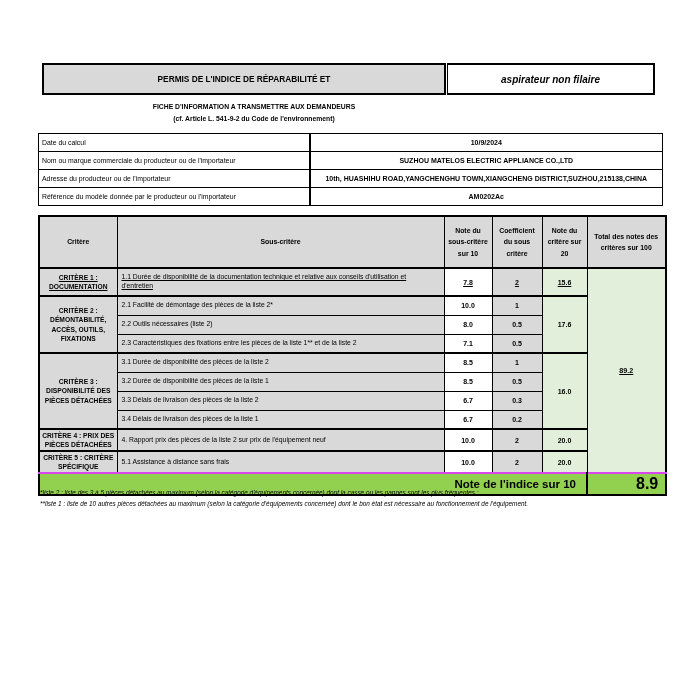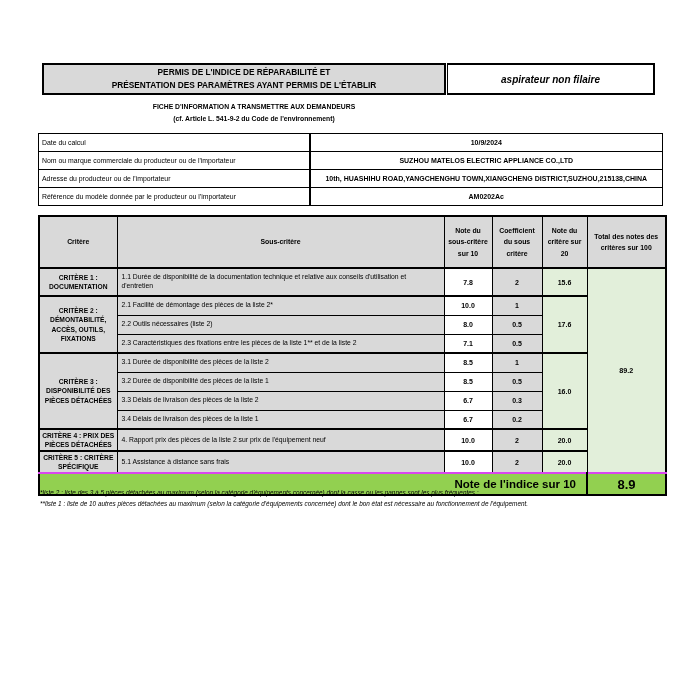--- a/index.html
+++ b/index.html
@@ -62,58 +62,57 @@
     border: 2px solid #000;
   }
   .score-table th, .score-table td {
     border: 1px solid #000; vertical-align: middle;
   }
   .score-table th {
     background: #d9d9d9; font-size: 6.9px; font-weight: bold;
     text-align: center; height: 52px; line-height: 1.6; padding: 2px;
   }
   .score-table td { height: 19px; }
-  .score-table tr.h-doc td { height: 28px; }
+  .score-table tr.h-doc td { height: 28px; text-decoration: underline; }
   .score-table tr.group-start td { border-top: 2px solid #000; }
   td.crit {
     background: #d9d9d9; font-weight: bold; font-size: 6.7px;
     text-align: center; line-height: 1.35; padding: 1px 2px;
   }
   td.sous {
     background: #d9d9d9; font-size: 6.8px; text-align: left;
     line-height: 1.3; padding: 1px 4px;
   }
   td.note { background: #fff; font-weight: bold; font-size: 7px; text-align: center; }
   td.coef { background: #d9d9d9; font-weight: bold; font-size: 7px; text-align: center; }
   td.n20  { background: #e2efda; font-weight: bold; font-size: 7px; text-align: center; }
   td.total{ background: #e2efda; font-weight: bold; font-size: 7.2px; text-align: center; }
   tr.final-row td { border-top: 2px solid #d946ef; height: 22px; }
   td.final-label {
     background: #92d050; font-weight: bold; font-size: 11.5px;
     text-align: right; padding-right: 10px; border-right: 2px solid #000;
   }
   td.final-score {
-    background: #92d050; font-weight: bold; font-size: 13px; text-align: center;
+    background: #92d050; font-weight: bold; font-size: 16px;  padding-left: 48px;
   }
 
   
   .footnotes {
     position: absolute; left: 40px; top: 487px; width: 622px;
     font-style: italic; font-size: 6.4px; line-height: 1.75;
   }
 </style>
 </head>
 <body>
 
 <div class="sheet">
 
   <div class="header-box">
     <div class="header-title">
       <div>PERMIS DE L'INDICE DE RÉPARABILITÉ ET</div>
-      <div>PRÉSENTATION DES PARAMÈTRES AYANT PERMIS DE L'ÉTABLIR</div>
     </div>
     <div class="header-product">
       <span>aspirateur non filaire</span>
     </div>
   </div>
 
   <div class="subtitle">
     <div>FICHE D'INFORMATION A TRANSMETTRE AUX DEMANDEURS</div>
     <div>(cf. Article L. 541-9-2 du Code de l'environnement)</div>
   </div>

